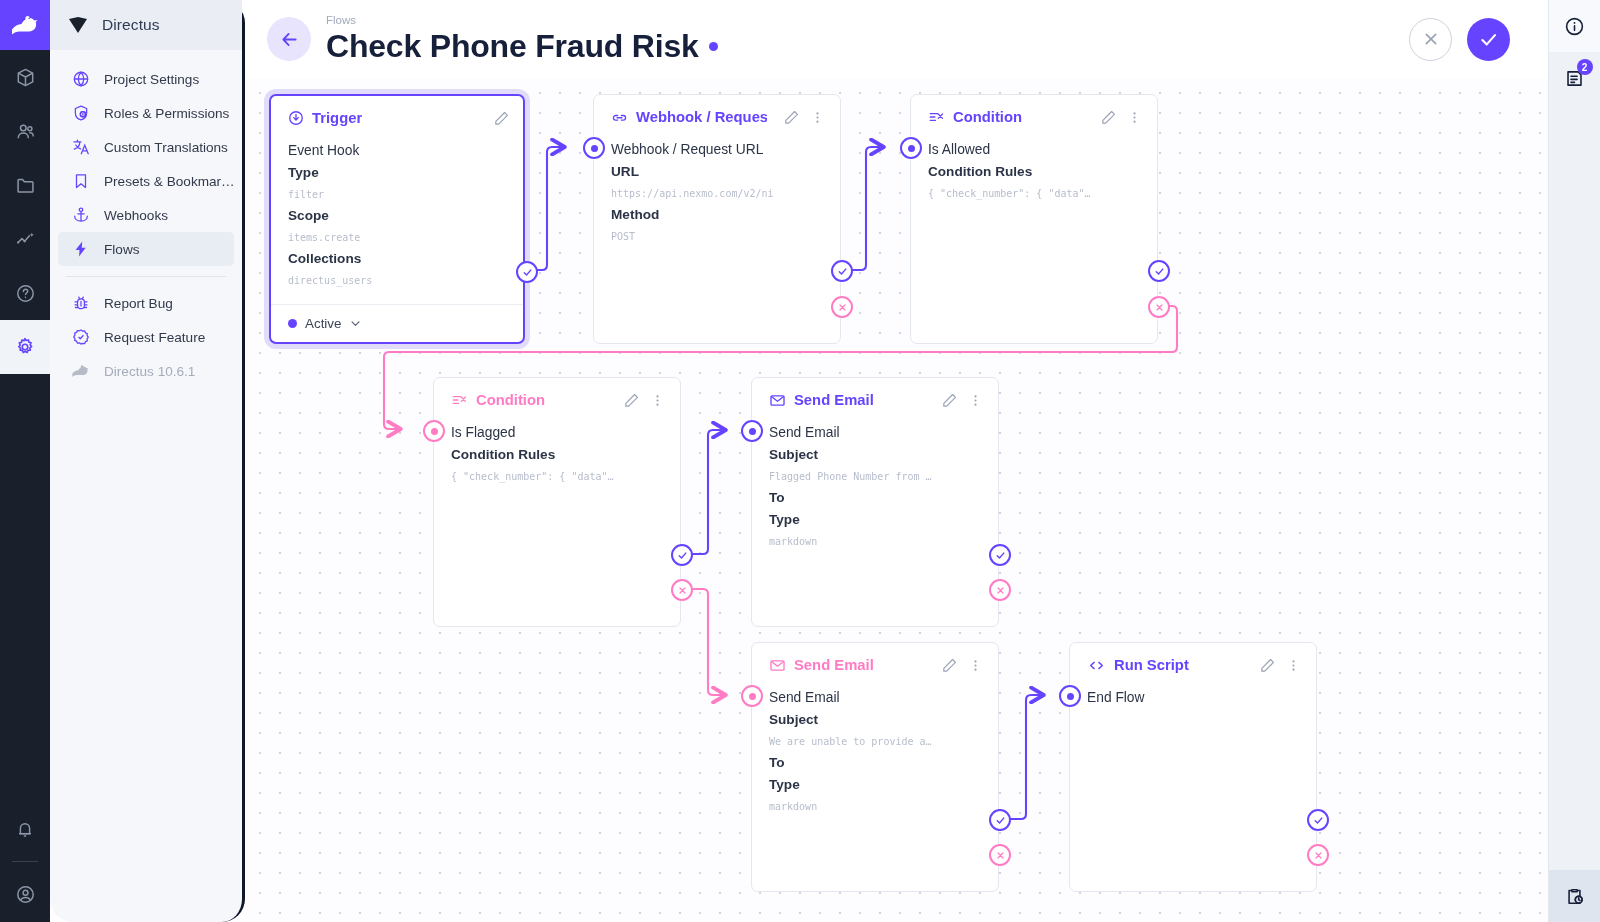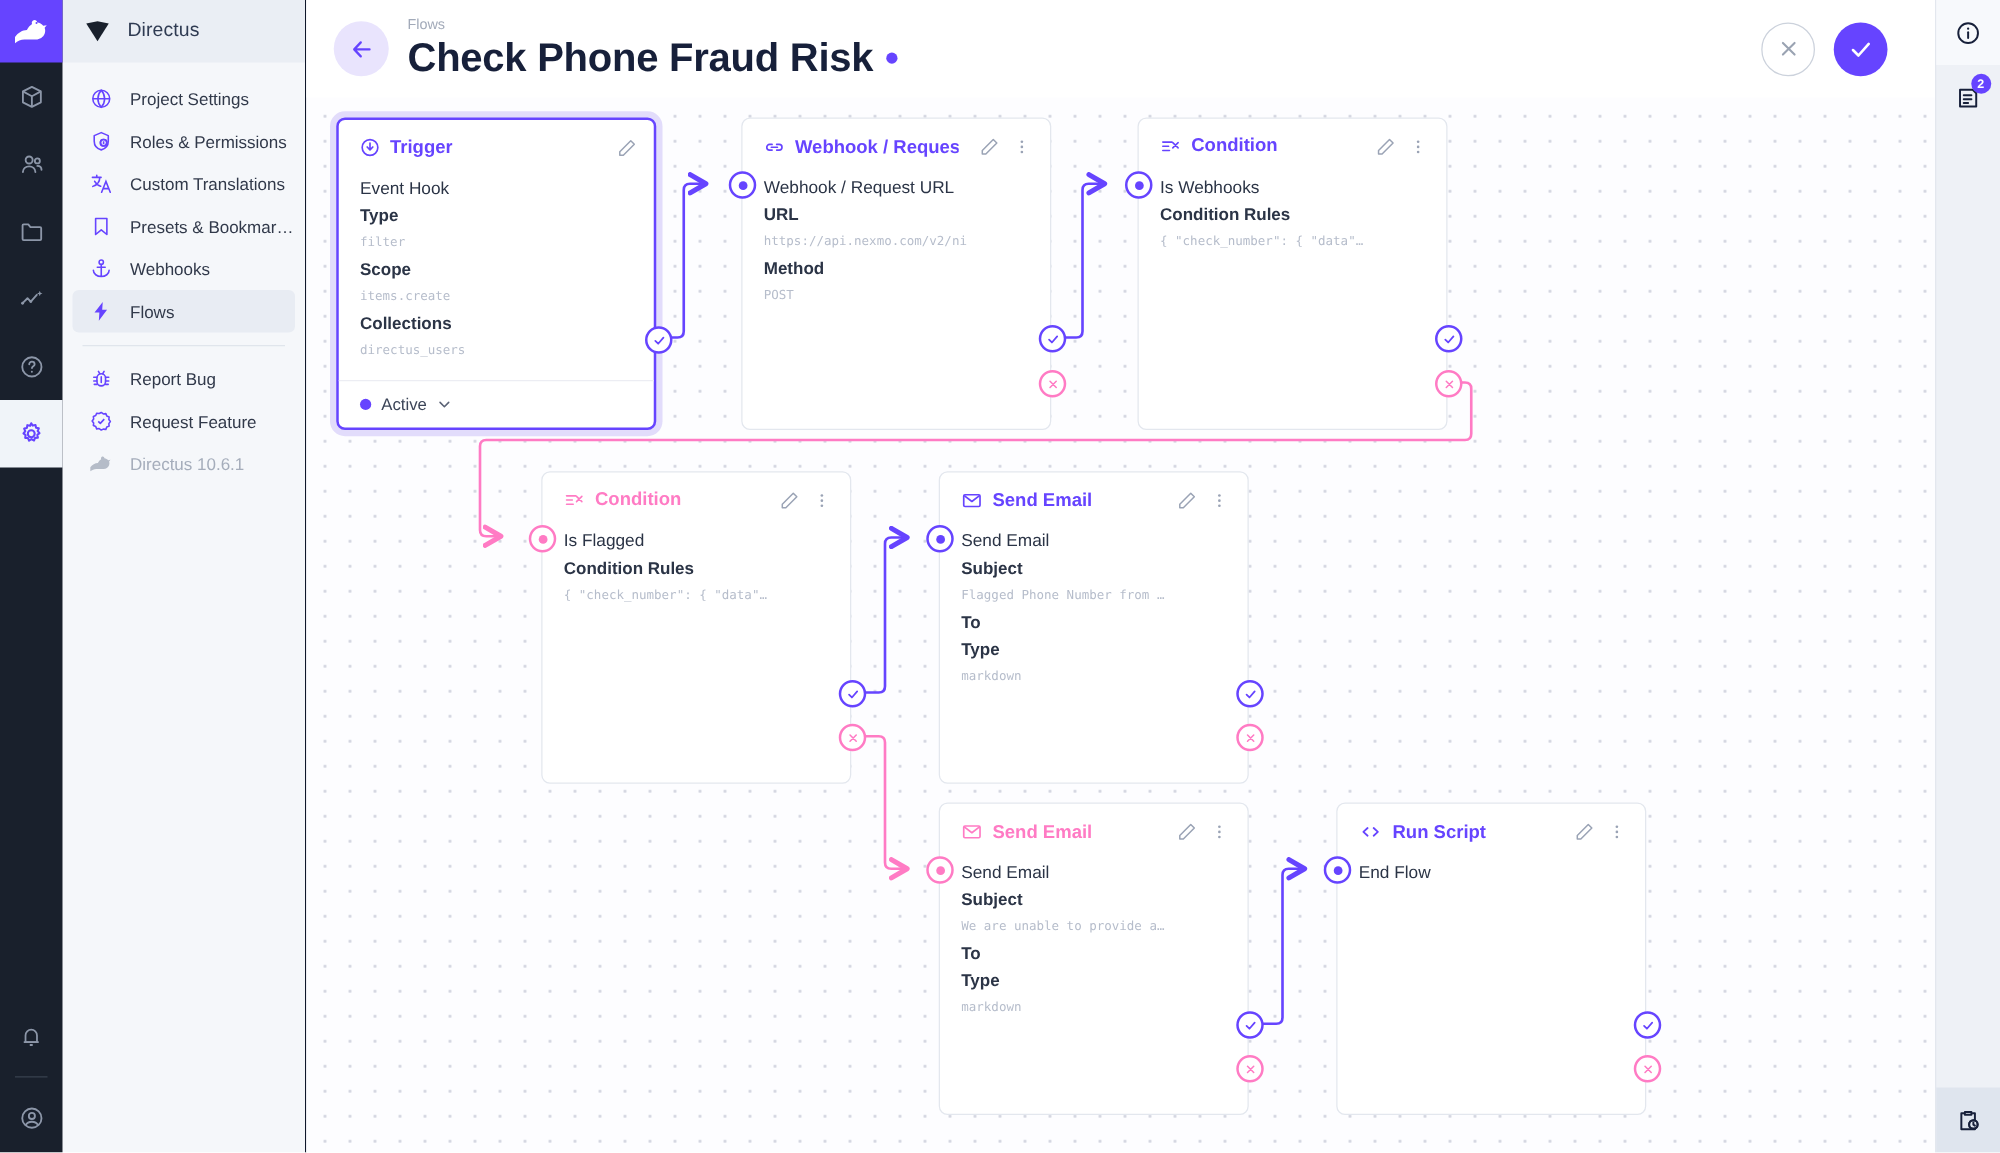--- a/index.html
+++ b/index.html
@@ -35,22 +35,22 @@
   .rail-spacer { flex: 1 1 auto; }
   .rail-divider {
     width: 26px; height: 1px; background: #39414f; margin: 4px 0;
   }
 
   
   .sidebar {
     width: 195px; height: 922px;
     background: #f5f7fa;
     flex: 0 0 195px;
-    border-right: 1px solid #0f172a;
-    display: flex; flex-direction: column;
+    border-right: 3px solid #0f172a;
+    display: flex; flex-direction: column; border-radius: 23px;
   }
   .sidebar-head {
     height: 50px;
     background: #eaeef4;
     display: flex; align-items: center;
     padding: 0 0 0 17px; gap: 13px;
   }
   .sidebar-head-title {
     font-size: 15.5px; color: #2f3b52; font-weight: 400; letter-spacing: .1px;
   }
@@ -144,21 +144,21 @@
     box-shadow: 0 0 0 5px #e2dcfb;
     z-index: 14;
   }
   .node-head {
     display: flex; align-items: center;
     height: 44px; padding: 0 13px 0 17px; gap: 8px;
   }
   .node-type {
     font-size: 14.8px; font-weight: 700; color: #6644ff;
     white-space: nowrap; overflow: hidden;
-    display: flex; align-items: flex-end; gap: 8px;
+    display: flex; align-items: flex-start; gap: 8px;
   }
   .node.pink .node-type { color: #ff7bc4; }
   .node-head .spacer { flex: 1 1 auto; }
   .icon-pencil { color: #9aa3b5; cursor: pointer; display: flex; }
   .icon-kebab { color: #9aa3b5; cursor: pointer; display: flex; padding: 0 2px; }
   .node-body { padding: 0 16px 0 17px; }
   .node-name { font-size: 13.8px; color: #2b3446; line-height: 21px; margin-bottom: 1px; }
   .field-label { font-size: 13.6px; font-weight: 700; color: #2b3446; line-height: 22px; }
   .field-value {
     font-family: "DejaVu Sans Mono", monospace;
@@ -518,21 +518,21 @@
         </span>
         <span class="icon-kebab">
           <svg width="15" height="15" viewBox="0 0 24 24" fill="currentColor">
               <circle cx="12" cy="5.4" r="1.7"></circle>
               <circle cx="12" cy="12" r="1.7"></circle>
               <circle cx="12" cy="18.6" r="1.7"></circle>
             </svg>
         </span>
       </div>
       <div class="node-body">
-        <div class="node-name">Is Webhooks</div>
+        <div class="node-name">Is Allowed</div>
         <div class="field-label">Condition Rules</div>
         <div class="field-value">{ "check_number": { "data"…</div>
       </div>
       <div class="port" style="left:-11px; top:42px;">
         <span class="port-core"></span>
       </div>
       <div class="port" style="left:237px; top:165px;">
         <svg width="13" height="13" viewBox="0 0 24 24" fill="none" stroke="#6644ff" stroke-width="2.6" stroke-linecap="round" stroke-linejoin="round">
             <path d="M6 12.4 10.2 16.6 18 7.6"></path>
           </svg>

